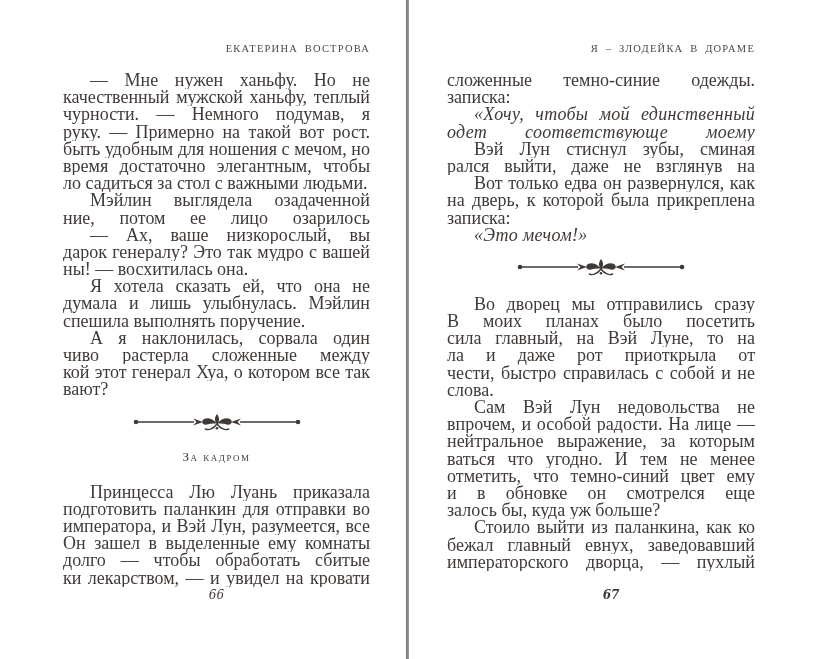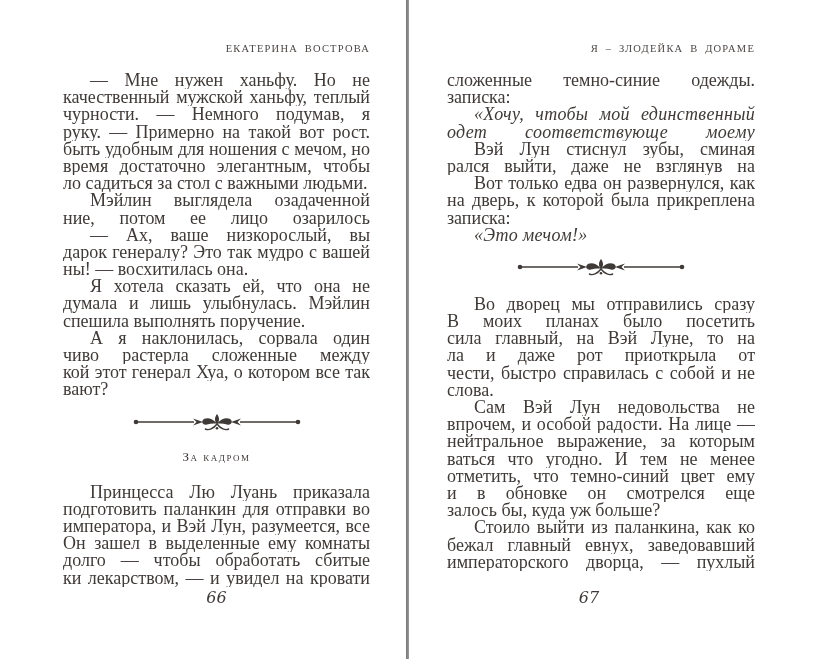--- a/index.html
+++ b/index.html
@@ -74,25 +74,25 @@
     letter-spacing: 1.5px;
     color: var(--ink, #3f3a37);
   }
 
   .page-number {
     position: absolute;
     top: 588px;
     text-align: center;
     font-family: "DejaVu Serif", serif;
     font-style: italic;
-    font-size: 16px;
+    font-size: 12px;
     color: var(--ink, #3f3a37);
   }
   .page.left  .page-number { left: 63px; width: 307px; }
-  .page.right .page-number { left: 26px; width: 308px; }
+  .page.right .page-number { left: 48px; width: 308px; font-weight: bold; }
 </style>
 </head>
 <body style="--ink: #3f3a37; --header-ink: #4b4643;">
 
 <div class="spread">
 
   <div class="page left">
     <div class="page-inner">
       <div class="page-header">ЕКАТЕРИНА ВОСТРОВА</div>
 

